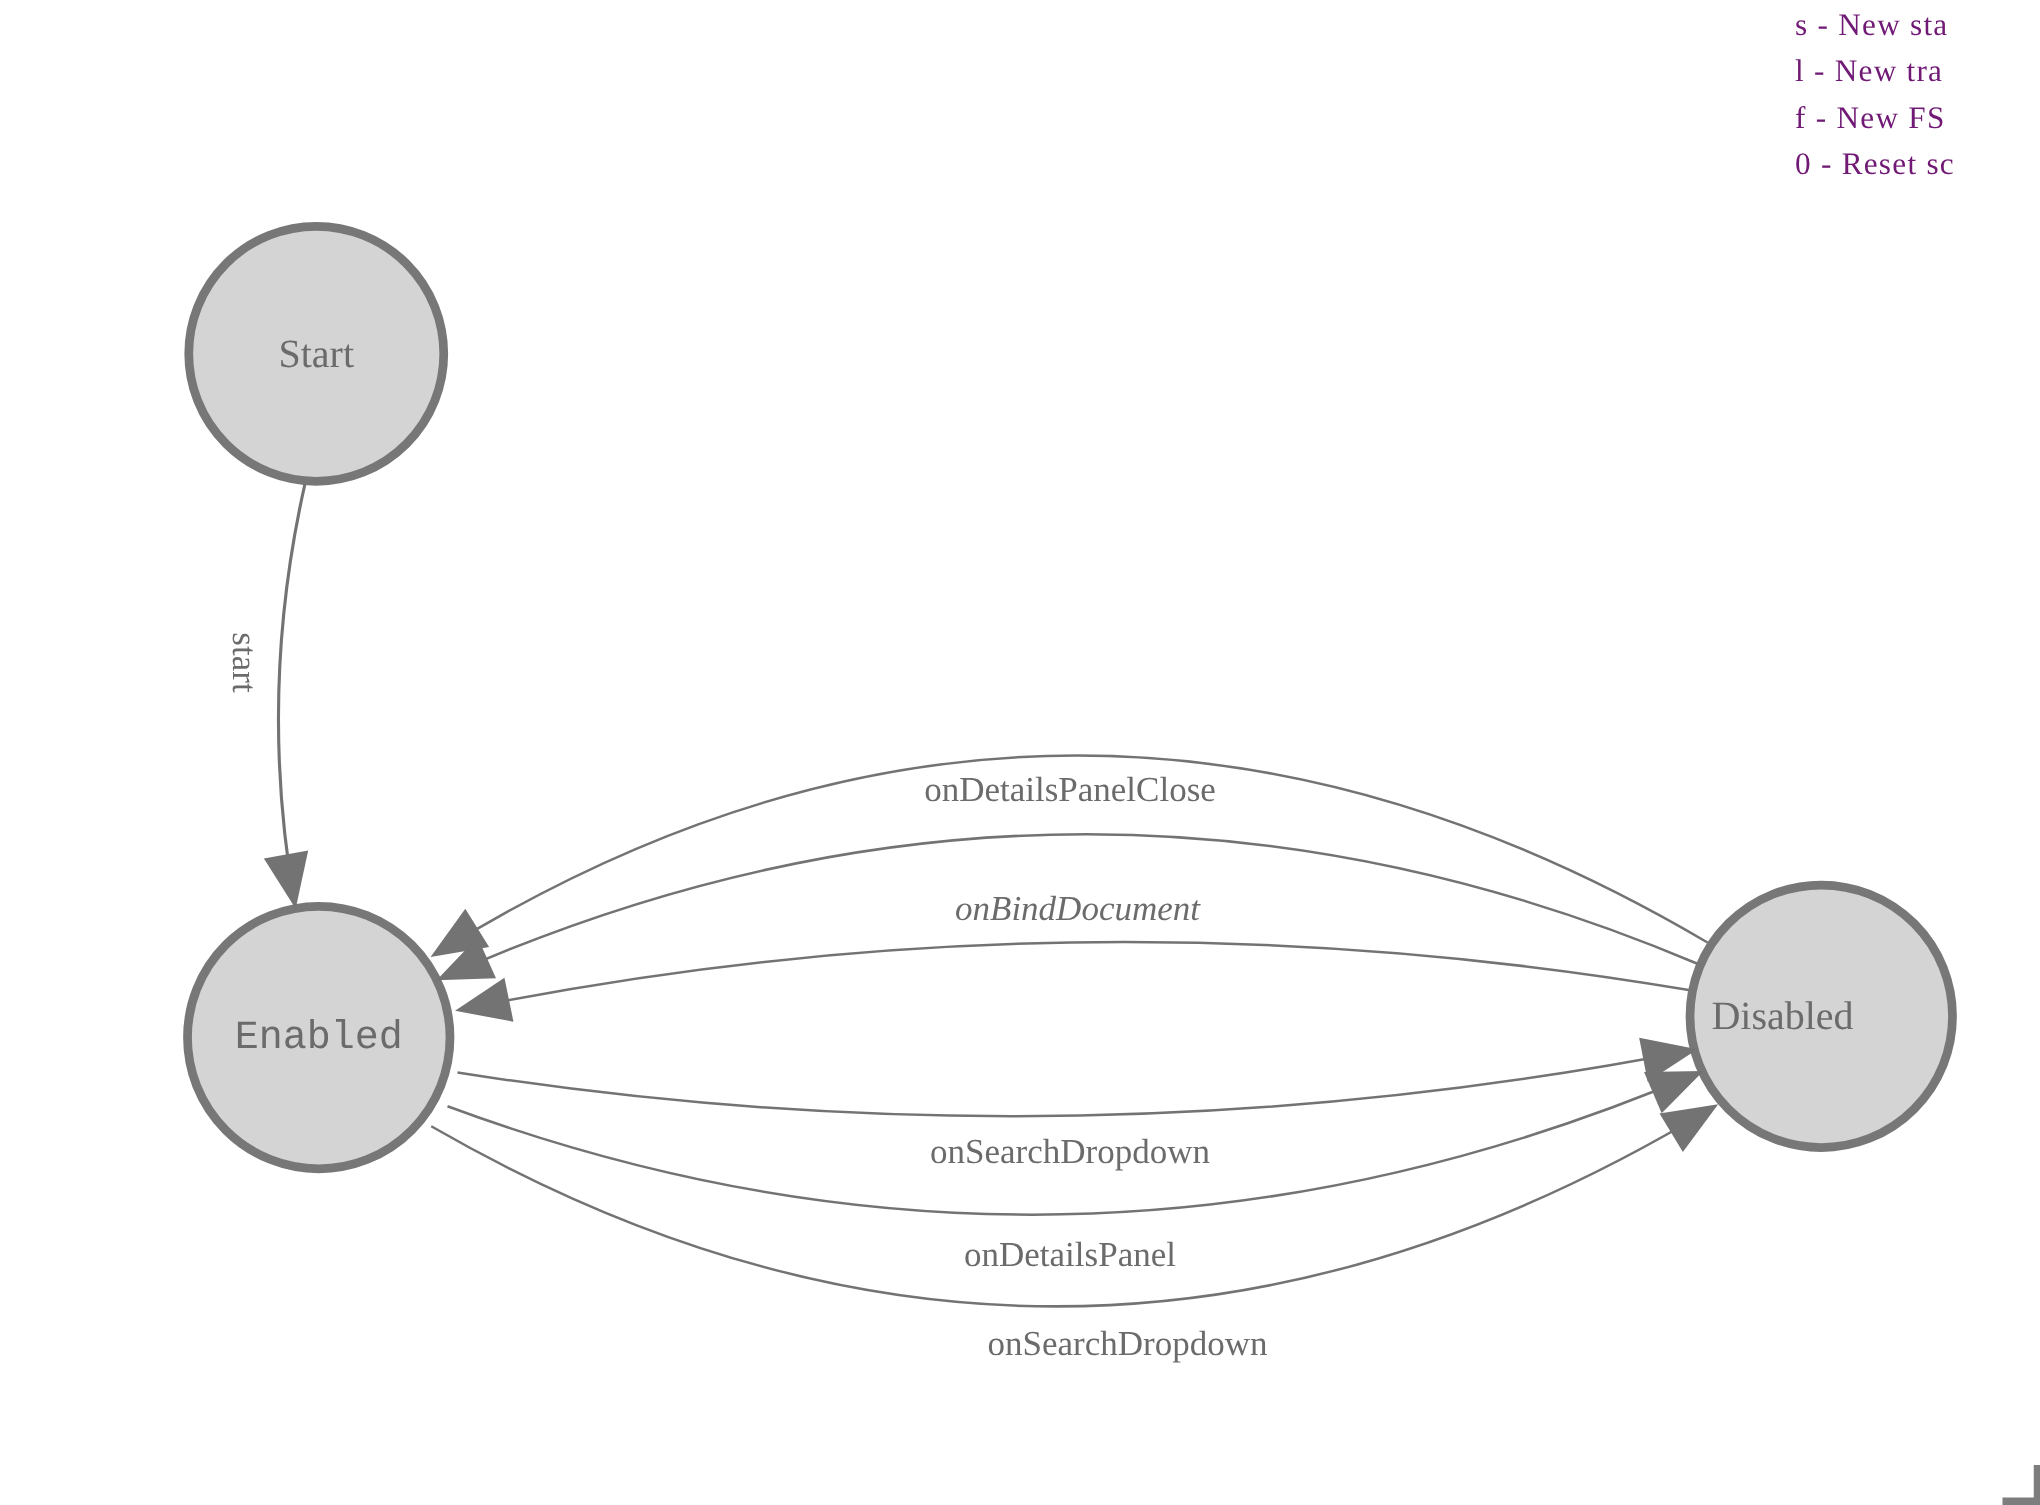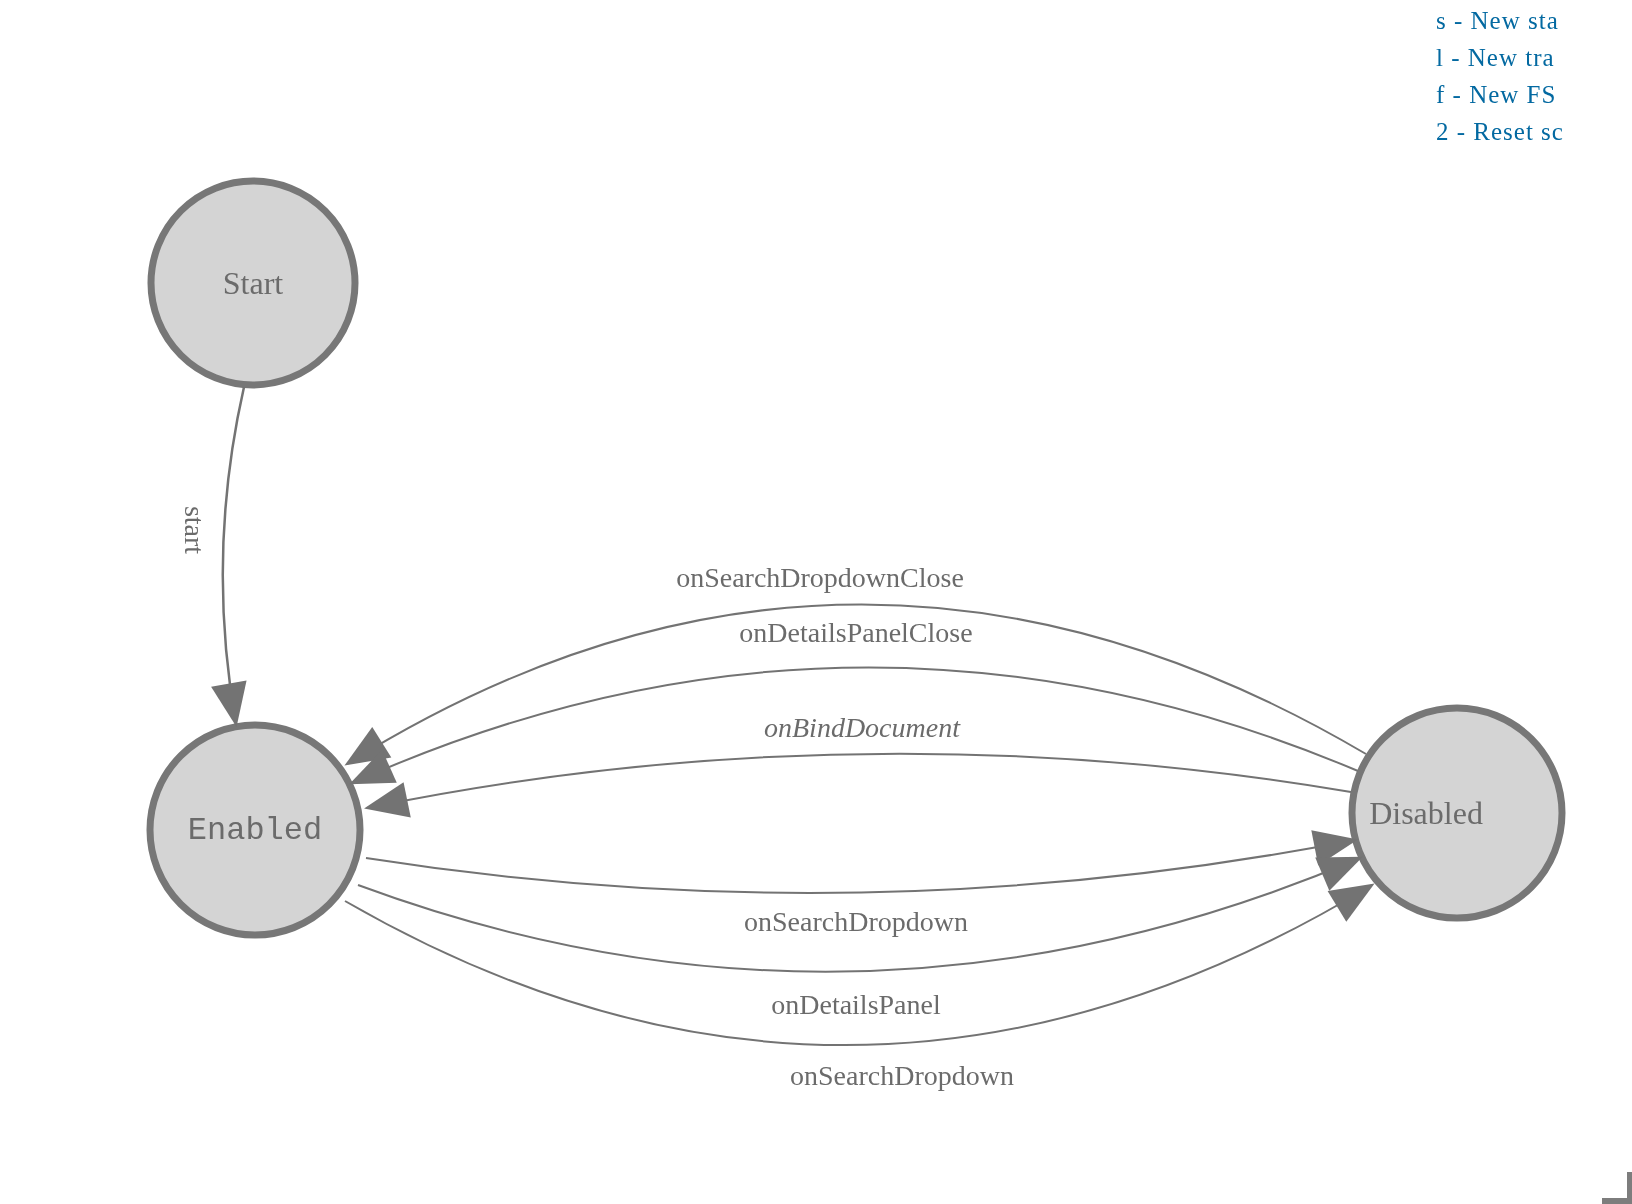--- a/index.html
+++ b/index.html
@@ -40,21 +40,21 @@
   .edge-label.rotated {
     transform: translate(-50%, -50%) rotate(90deg);
   }
   #legend {
     position: absolute;
     left: 1436px;
     top: 2px;
     font-size: 25px;
     line-height: 37px;
     letter-spacing: 1px;
-    color: #0369a1;
+    color: #701a75;
     white-space: nowrap;
   }
 </style>
 </head>
 <body>
 
 <div id="stage">
 
   <svg id="fsm-svg" width="1632" height="1204" viewBox="0 0 1632 1204">
     <defs>
@@ -81,27 +81,26 @@
       <rect x="1627" y="1172" width="5" height="32" fill="#7d7d7d"></rect>
       <rect x="1602" y="1198" width="30" height="6" fill="#7d7d7d"></rect>
     </g>
   </svg>
 
   <div class="node-label" style="left:253px; top:283px;">Start</div>
   <div class="node-label" style="left:255px; top:830px;font-family:Liberation Mono, monospace;">Enabled</div>
   <div class="node-label" style="left:1426px; top:813px;">Disabled</div>
 
   <div class="edge-label rotated" style="left:194px; top:530px;">start</div>
-  <div class="edge-label" style="left:820px; top:578px;">onSearchDropdownClose</div>
   <div class="edge-label" style="left:856px; top:633px;">onDetailsPanelClose</div>
   <div class="edge-label" style="left:862px; top:728px;font-style:italic;">onBindDocument</div>
   <div class="edge-label" style="left:856px; top:922px;">onSearchDropdown</div>
   <div class="edge-label" style="left:856px; top:1005px;">onDetailsPanel</div>
   <div class="edge-label" style="left:862px; top:1076px;margin-left:40px;">onSearchDropdown</div>
 
   <div id="legend">
     <div>s - New sta</div>
     <div>l - New tra</div>
     <div>f - New FS</div>
-    <div>2 - Reset sc</div>
+    <div>0 - Reset sc</div>
   </div>
 
 </div>
 
 </body></html>

